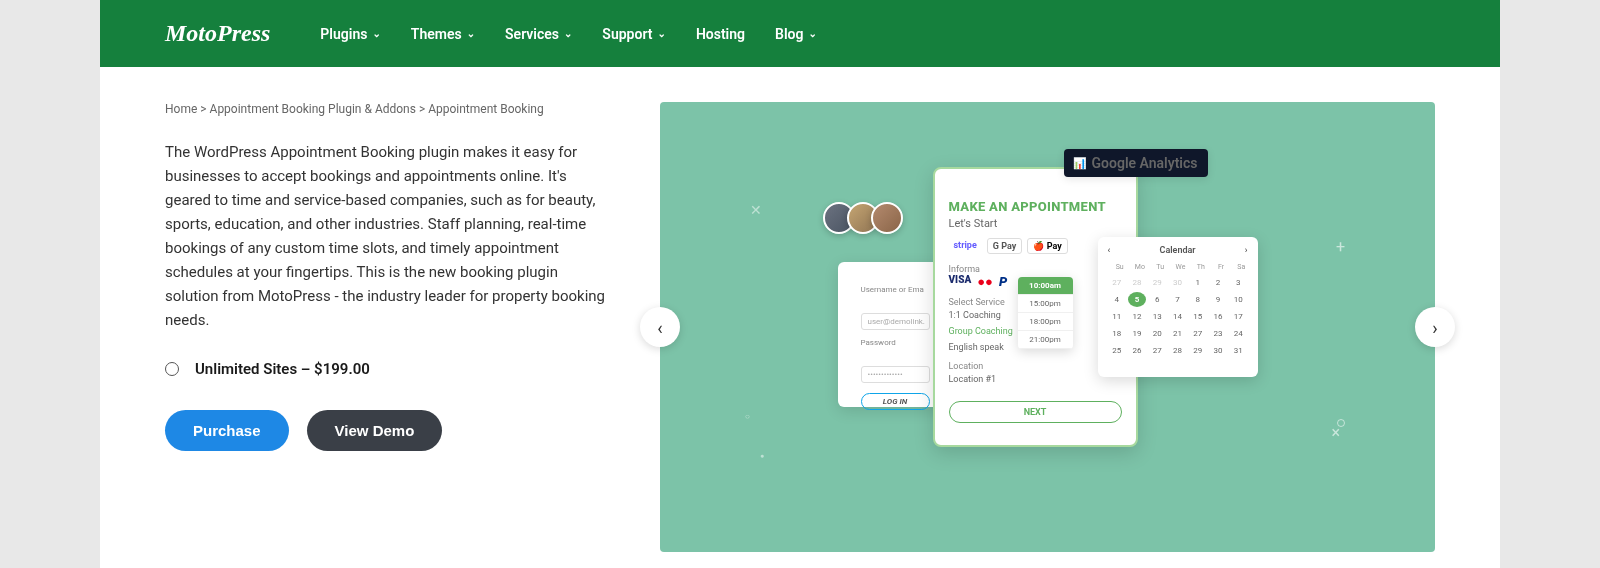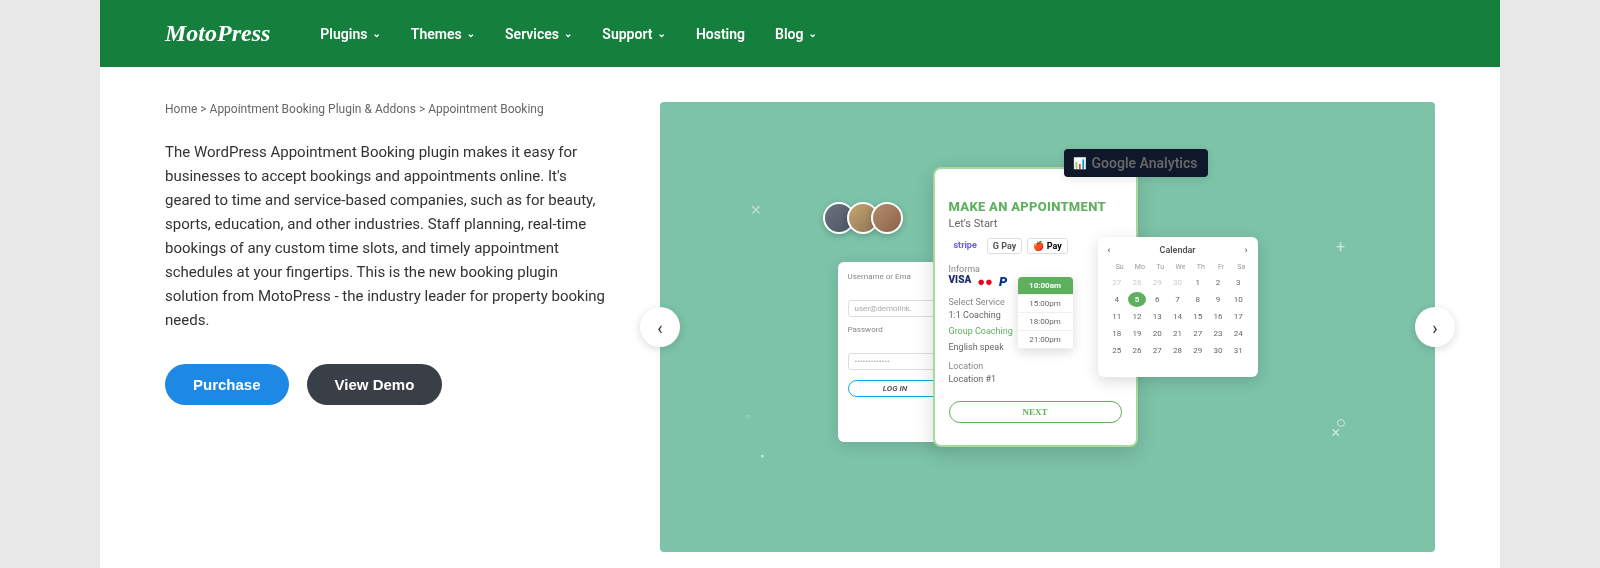--- a/index.html
+++ b/index.html
@@ -54,23 +54,23 @@
 .panel-title { color: #5eb05e; font-size: 13px; font-weight: 800; letter-spacing: 0.3px; }
 .panel-sub { color: #666; font-size: 11px; margin-top: 3px; }
 .pay-row { display: flex; gap: 5px; margin-top: 8px; margin-bottom: 10px; }
 .pay-chip { font-size: 9px; font-weight: 700; padding: 2px 5px; border-radius: 3px; }
 .pay-stripe { color: #635bff; }
 .pay-gpay { color: #555; border: 1px solid #ddd; }
 .pay-apay { color: #000; border: 1px solid #ddd; }
 .pay-row2 { display: flex; gap: 6px; margin-bottom: 8px; font-size: 13px; }
 .field-label { font-size: 9px; color: #888; margin-top: 6px; }
 .service-row { font-size: 9px; color: #666; padding: 3px 0; }
-.next-btn { margin-top: 14px; border: 1px solid #5eb05e; border-radius: 14px; text-align: center; padding: 5px; font-size: 9px; font-weight: 700; color: #5eb05e; font-family: Liberation Serif, serif; }
-
-.login-panel { position: absolute; left: 0; top: 95px; width: 115px; height: 180px; background: #fff; border-radius: 6px; padding: 10px; z-index: 2; box-shadow: 0 4px 15px rgba(0,0,0,0.12); }
+.next-btn { margin-top: 14px; border: 1px solid #5eb05e; border-radius: 14px; text-align: center; padding: 5px; font-size: 9px; font-weight: 700; color: #5eb05e; }
+
+.login-panel { position: absolute; left: 0; top: 95px; width: 115px; height: 145px; background: #fff; border-radius: 6px; padding: 23px; z-index: 2; box-shadow: 0 4px 15px rgba(0,0,0,0.12); }
 .login-label { font-size: 8px; color: #888; }
 .login-input { border: 1px solid #ddd; border-radius: 3px; font-size: 8px; color: #aaa; padding: 3px 6px; margin-top: 19px; }
 .login-btn { border: 1px solid #0ea5e9; border-radius: 10px; text-align: center; padding: 3px; font-size: 8px; font-weight: 700; color: #555; margin-top: 10px; font-style: italic; }
 
 .avatars { position: absolute; left: -15px; top: 35px; display: flex; z-index: 4; }
 .avatar { width: 32px; height: 32px; border-radius: 50%; border: 2px solid #fff; margin-left: -8px; background: linear-gradient(135deg, #b48a6e, #8a6548); box-shadow: 0 2px 6px rgba(0,0,0,0.2); }
 .avatar:first-child { margin-left: 0; background: linear-gradient(135deg, #6b7280, #4b5563); }
 .avatar:nth-child(2) { background: linear-gradient(135deg, #c5a572, #8f7453); }
 
 .times-panel { position: absolute; left: 180px; top: 110px; width: 55px; background: #fff; border-radius: 4px; z-index: 4; box-shadow: 0 3px 12px rgba(0,0,0,0.15); overflow: hidden; }
@@ -133,20 +133,24 @@
       <div class="breadcrumb">
         <a>Home</a>
         <span>&gt;</span>
         <a>Appointment Booking Plugin &amp; Addons</a>
         <span>&gt;</span>
         <span>Appointment Booking</span>
       </div>
       <p class="description">The WordPress Appointment Booking plugin makes it easy for businesses to accept bookings and appointments online. It's geared to time and service-based companies, such as for beauty, sports, education, and other industries. Staff planning, real-time bookings of any custom time slots, and timely appointment schedules at your fingertips. This is the new booking plugin solution from MotoPress - the industry leader for property booking needs.</p>
 
       <div class="pricing">
+        <label class="price-option">
+          <span class="radio"></span>
+          <span>Unlimited Sites – $199.00</span>
+        </label>
       </div>
 
       <div class="buttons">
         <button class="btn btn-primary">Purchase</button>
         <button class="btn btn-secondary">View Demo</button>
       </div>
     </div>
 
     <div class="right">
       <div class="carousel-arrow left">

